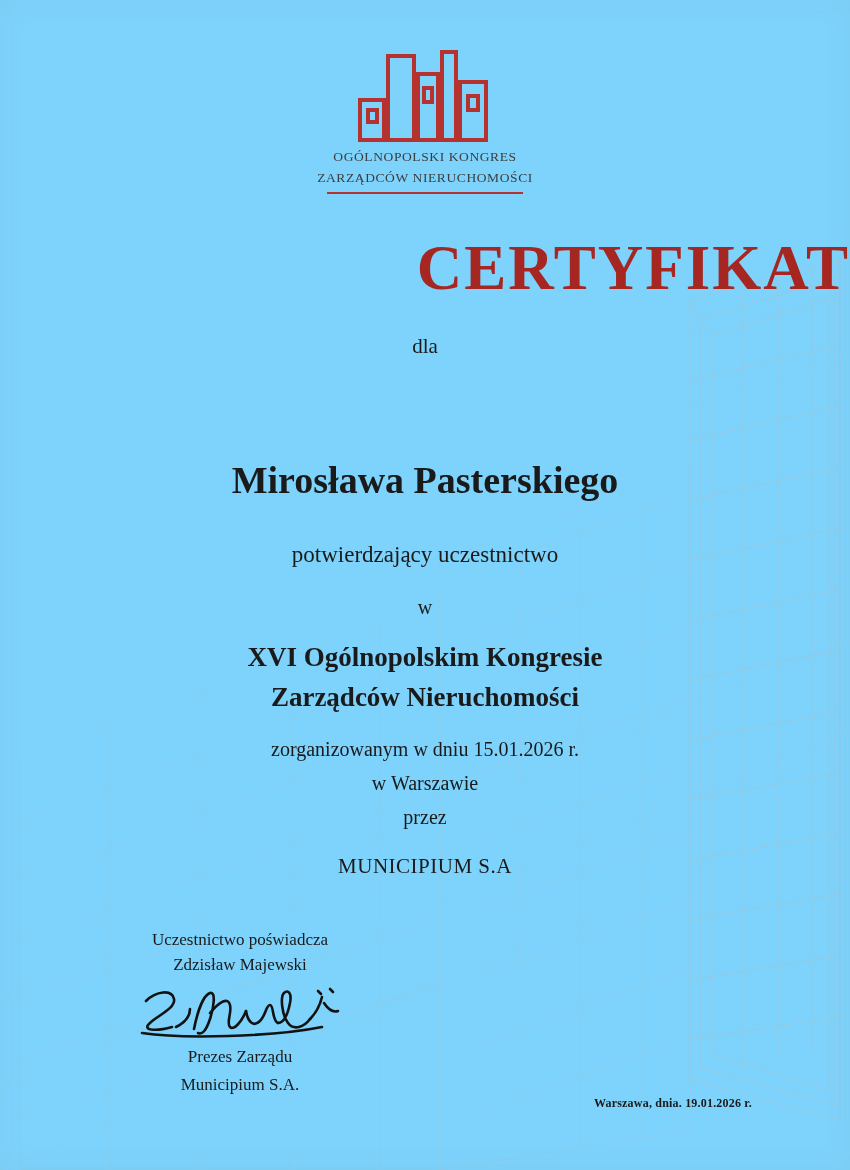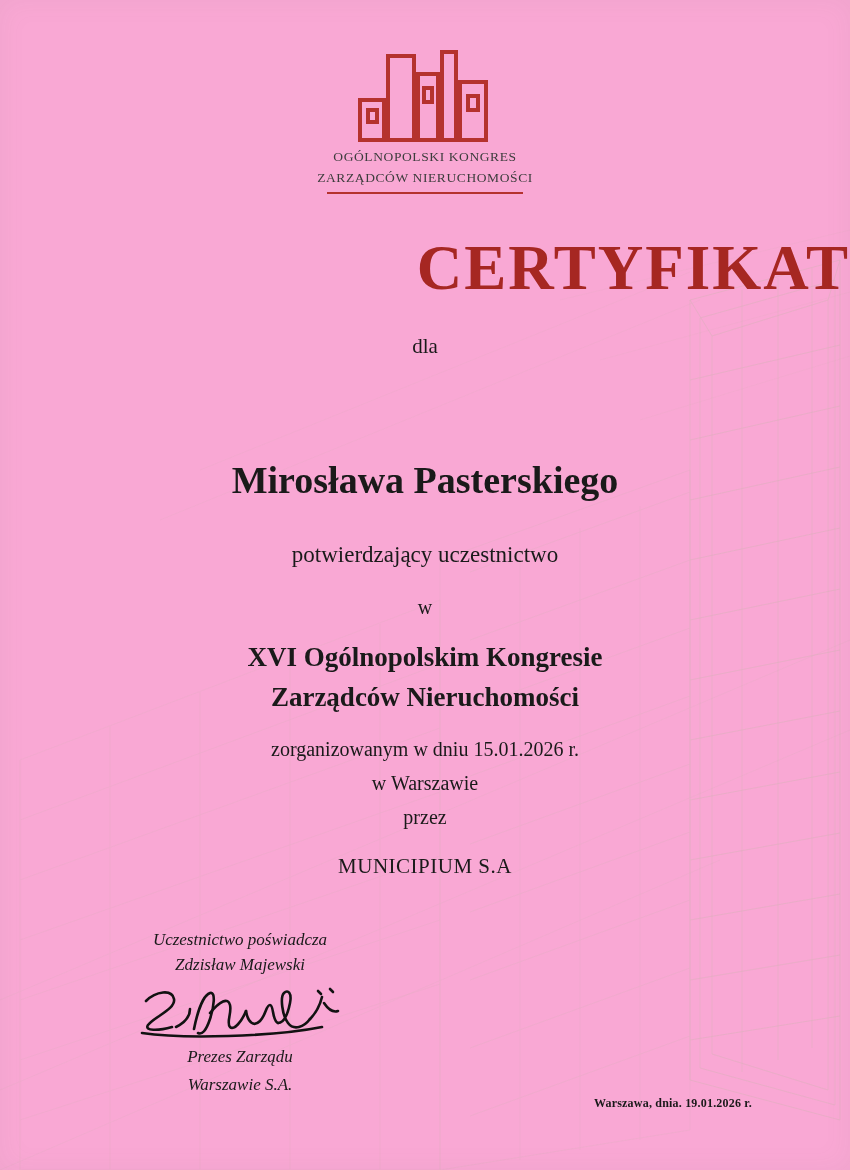--- a/index.html
+++ b/index.html
@@ -4,21 +4,21 @@
 <style>
   html, body {
     margin: 0;
     padding: 0;
     background: #ffffff;
   }
   .page {
     position: relative;
     width: 850px;
     height: 1170px;
-    background: #f9a8d4;
+    background: #7dd3fc;
     overflow: hidden;
     font-family: "Liberation Serif", serif;
     color: #1a1a1a;
   }
 
   
   .bg-art {
     position: absolute;
     inset: 0;
     z-index: 0;
@@ -109,21 +109,20 @@
 
   
   .sig-block {
     position: absolute;
     left: 110px;
     top: 928px;
     width: 260px;
     text-align: center;
     font-size: 17px;
     line-height: 1.45;
-    font-style: italic;
   }
   .sig-svg {
     display: block;
     margin: 6px auto 2px;
   }
   .sig-role {
     margin-top: 4px;
     font-size: 17px;
     line-height: 1.4;
   }
@@ -221,21 +220,21 @@
           <path d="M114 28 C116 40, 122 44, 128 38 C134 32, 134 22, 138 22 C142 22, 140 38, 146 40"></path>
           <path d="M146 40 C152 40, 156 30, 158 20 C160 10, 156 6, 152 10 C148 14, 150 32, 156 40 C162 48, 172 44, 178 36"></path>
           <path d="M178 36 C184 30, 188 22, 190 14"></path>
           <path d="M192 20 C196 26, 200 30, 206 28"></path>
           <path d="M186 8 l3 3 M198 6 l3 3"></path>
           <path d="M10 50 C50 56, 140 54, 190 44"></path>
         </g>
       </svg>
 
       <div class="sig-role">Prezes Zarządu</div>
-      <div class="sig-role">Warszawie S.A.</div>
+      <div class="sig-role">Municipium S.A.</div>
     </div>
 
     <div class="place-date">Warszawa, dnia. 19.01.2026 r.</div>
 
   </div>
 
   <div class="paper-edge"></div>
 </div>
 
 </body></html>

